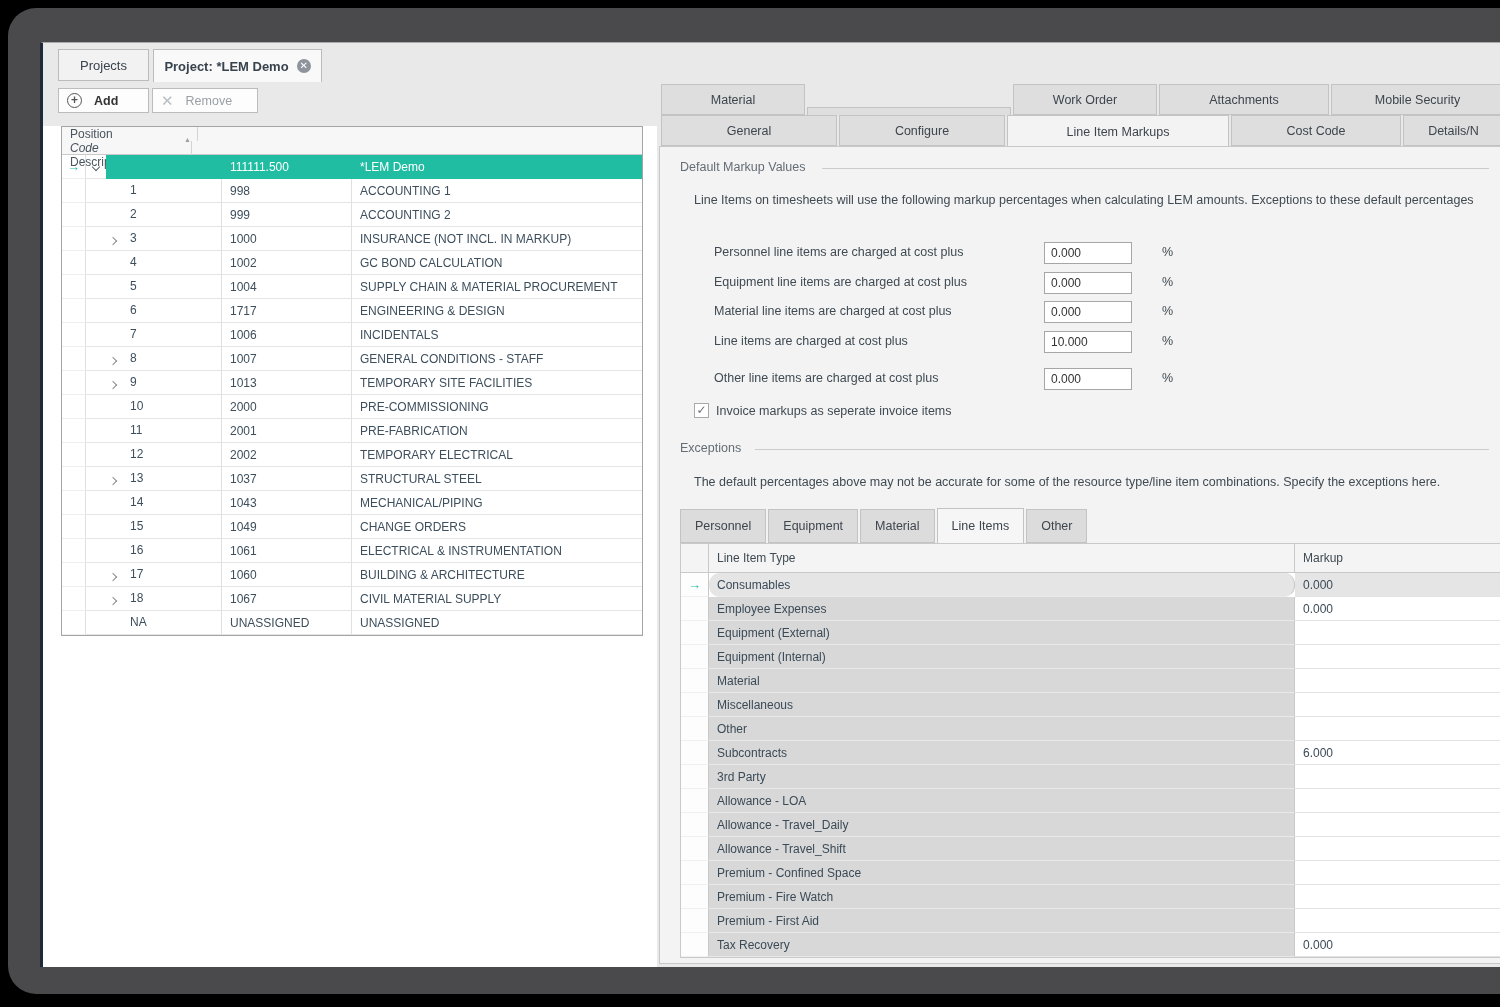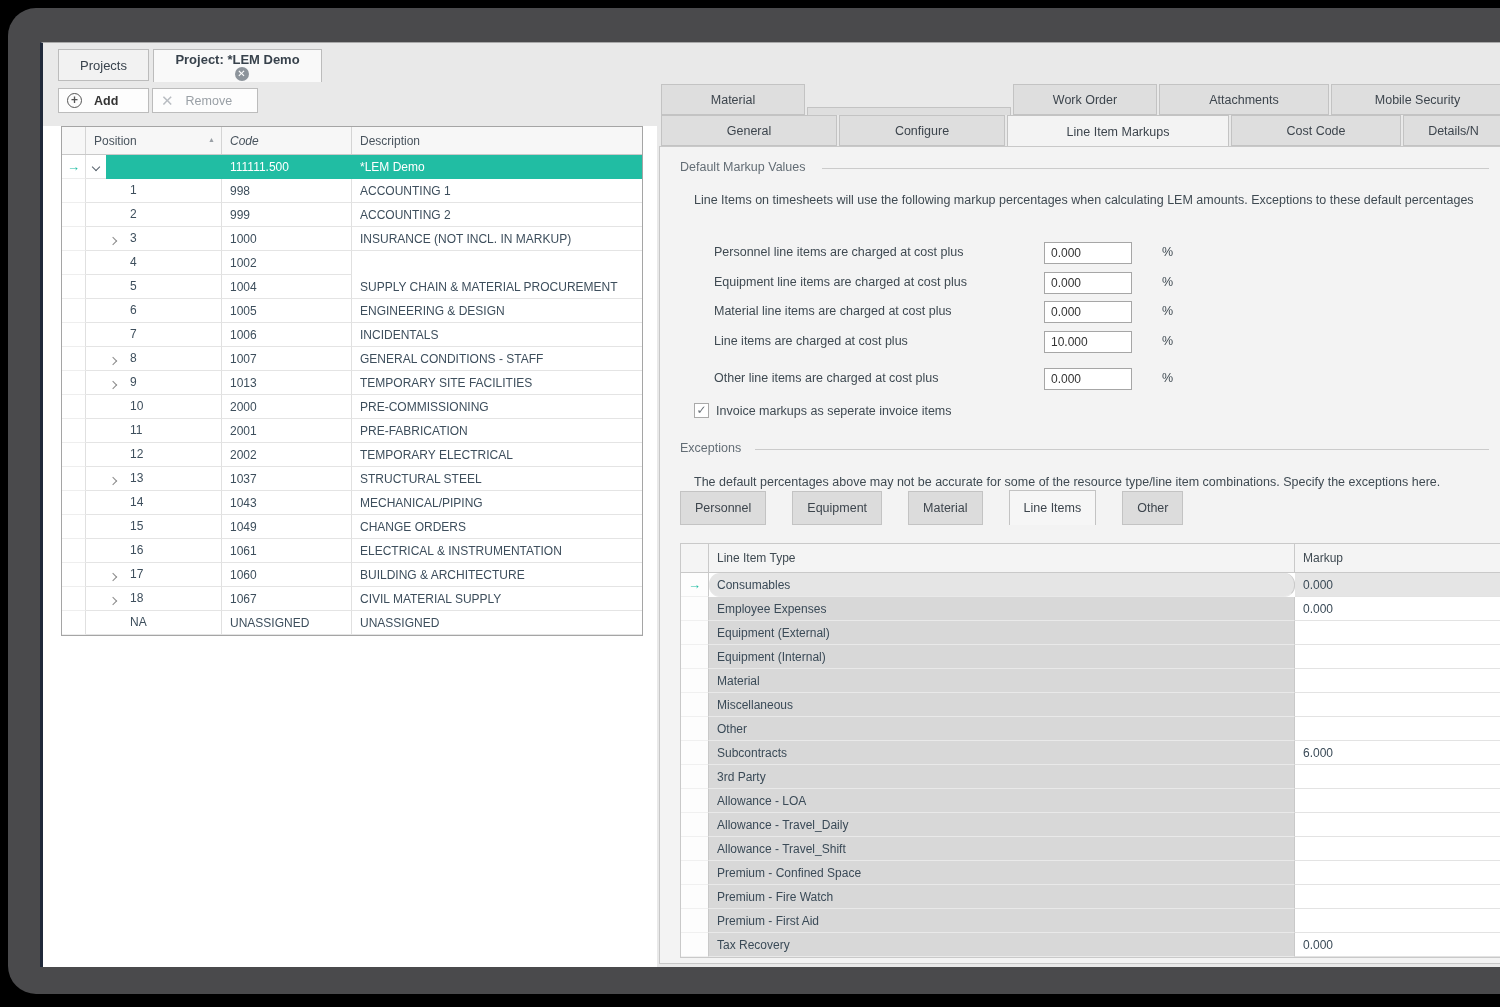--- a/index.html
+++ b/index.html
@@ -10,37 +10,37 @@
     border-radius:28px 0 0 28px;box-shadow:0 4px 22px rgba(0,0,0,.7);}
   
   .window{left:32px;top:34px;width:1460px;height:924px;background:#e9e9e9;
     border-left:3px solid #20293a;border-top:1px solid #a9a9a9;overflow:hidden;}
   
   .doc-tabbar{left:15px;top:6px;height:33px;}
   .doc-tab{position:absolute;top:0;height:32px;background:#f2f2f2;border:1px solid #bcbcbc;
     box-sizing:border-box;display:flex;align-items:center;justify-content:center;
     font-size:13px;color:#38424c;}
   .doc-tab.t-projects{left:0;width:91px;}
-  .doc-tab.t-project{left:95px;width:169px;background:#f9f9f9;font-weight:bold;border-bottom:none;height:33px;flex-direction:column;}
+  .doc-tab.t-project{left:95px;width:169px;background:#f9f9f9;font-weight:bold;border-bottom:none;height:33px;}
   .closeicon{display:inline-block;width:14px;height:14px;border-radius:50%;background:#8d949b;
     color:#fff;font-size:10px;line-height:14px;text-align:center;margin-left:8px;font-weight:normal;}
   .btn{position:absolute;top:45px;height:25px;background:#fdfdfd;border:1px solid #bcbcbc;
     box-sizing:border-box;display:flex;align-items:center;font-size:12.5px;color:#333;}
   .btn.b-add{left:15px;width:91px;font-weight:bold;}
   .btn.b-remove{left:109px;width:106px;color:#9aa0a6;}
   .plusicon{display:inline-block;width:13px;height:13px;border:1.4px solid #555;border-radius:50%;
     margin:0 12px 0 8px;position:relative;}
   .plusicon:before{content:"+";position:absolute;left:0;top:-2px;width:13px;text-align:center;
     font-size:12px;line-height:16px;color:#555;}
   .xicon{display:inline-block;margin:0 12px 0 8px;color:#b9bdc2;font-size:15px;line-height:15px;}
   .leftwhite{left:0;top:83px;width:614px;bottom:0;background:#fff;}
   
   .grid{left:18px;top:83px;width:582px;background:#fff;border:1px solid #a5a5a5;box-sizing:border-box;}
   .ghead{display:flex;height:27px;background:#f7f7f7;border-bottom:1px solid #c9c9c9;
-    font-size:12px;color:#49545e;}
+    font-size:12px;color:#49545e;flex-direction:column;}
   .ghead .hc{box-sizing:border-box;display:flex;align-items:center;padding-left:8px;}
   .hc.h-ind{width:24px;border-right:1px solid #d4d4d4;padding-left:0;}
   .hc.h-pos{width:136px;border-right:1px solid #d4d4d4;position:relative;}
   .hc.h-code{width:130px;border-right:1px solid #d4d4d4;font-style:italic;}
   .hc.h-desc{flex:1;}
   .sorticon{position:absolute;right:6px;top:9px;font-size:7px;color:#9aa0a6;}
   .trow{display:flex;height:24px;box-sizing:border-box;font-size:12px;color:#3d4e5c;}
   .trow .c{box-sizing:border-box;border-bottom:1px solid #e4e4e4;display:flex;align-items:center;}
   .c.ind{width:24px;border-right:1px solid #e0e0e0;justify-content:center;border-bottom:1px solid #eee;}
   .c.tog{width:20px;justify-content:center;border-bottom:1px solid #e4e4e4;}
@@ -183,37 +183,38 @@
             <div class="c code">1000</div>
             <div class="c desc">INSURANCE (NOT INCL. IN MARKUP)</div>
           </div>
           <div class="trow">
             <div class="c ind"></div>
             <div class="c tog"></div>
             <div class="c pos">
               <div class="num">4</div>
             </div>
             <div class="c code">1002</div>
+            <div class="c desc">GC BOND CALCULATION</div>
           </div>
           <div class="trow">
             <div class="c ind"></div>
             <div class="c tog"></div>
             <div class="c pos">
               <div class="num">5</div>
             </div>
             <div class="c code">1004</div>
             <div class="c desc">SUPPLY CHAIN &amp; MATERIAL PROCUREMENT</div>
           </div>
           <div class="trow">
             <div class="c ind"></div>
             <div class="c tog"></div>
             <div class="c pos">
               <div class="num">6</div>
             </div>
-            <div class="c code">1005</div>
+            <div class="c code">1717</div>
             <div class="c desc">ENGINEERING &amp; DESIGN</div>
           </div>
           <div class="trow">
             <div class="c ind"></div>
             <div class="c tog"></div>
             <div class="c pos">
               <div class="num">7</div>
             </div>
             <div class="c code">1006</div>
             <div class="c desc">INCIDENTALS</div>
@@ -382,21 +383,21 @@
 
       <div class="checkrow" style="left:34px;top:256px;">
         <span class="checkbox" id="invcheck">✓</span>
         <span class="clabel">Invoice markups as seperate invoice items</span>
       </div>
 
       <div class="abs grouplabel" style="left:20px;top:294px;">Exceptions</div>
       <div class="abs rule" style="left:95px;top:302px;right:14px;"></div>
       <div class="abs para" style="left:34px;top:328px;">The default percentages above may not be accurate for some of the resource type/line item combinations. Specify the exceptions here.</div>
 
-      <div class="subtabs" style="left:20px;top:343px;gap:24px;">
+      <div class="subtabs" style="left:20px;top:361px;">
         <div class="subtab">Personnel</div>
         <div class="subtab">Equipment</div>
         <div class="subtab">Material</div>
         <div class="subtab active">Line Items</div>
         <div class="subtab">Other</div>
       </div>
 
       <div class="etable" style="left:20px;top:396px;right:0;">
         <div class="ehead">
           <div class="ehc e-ind"></div>

